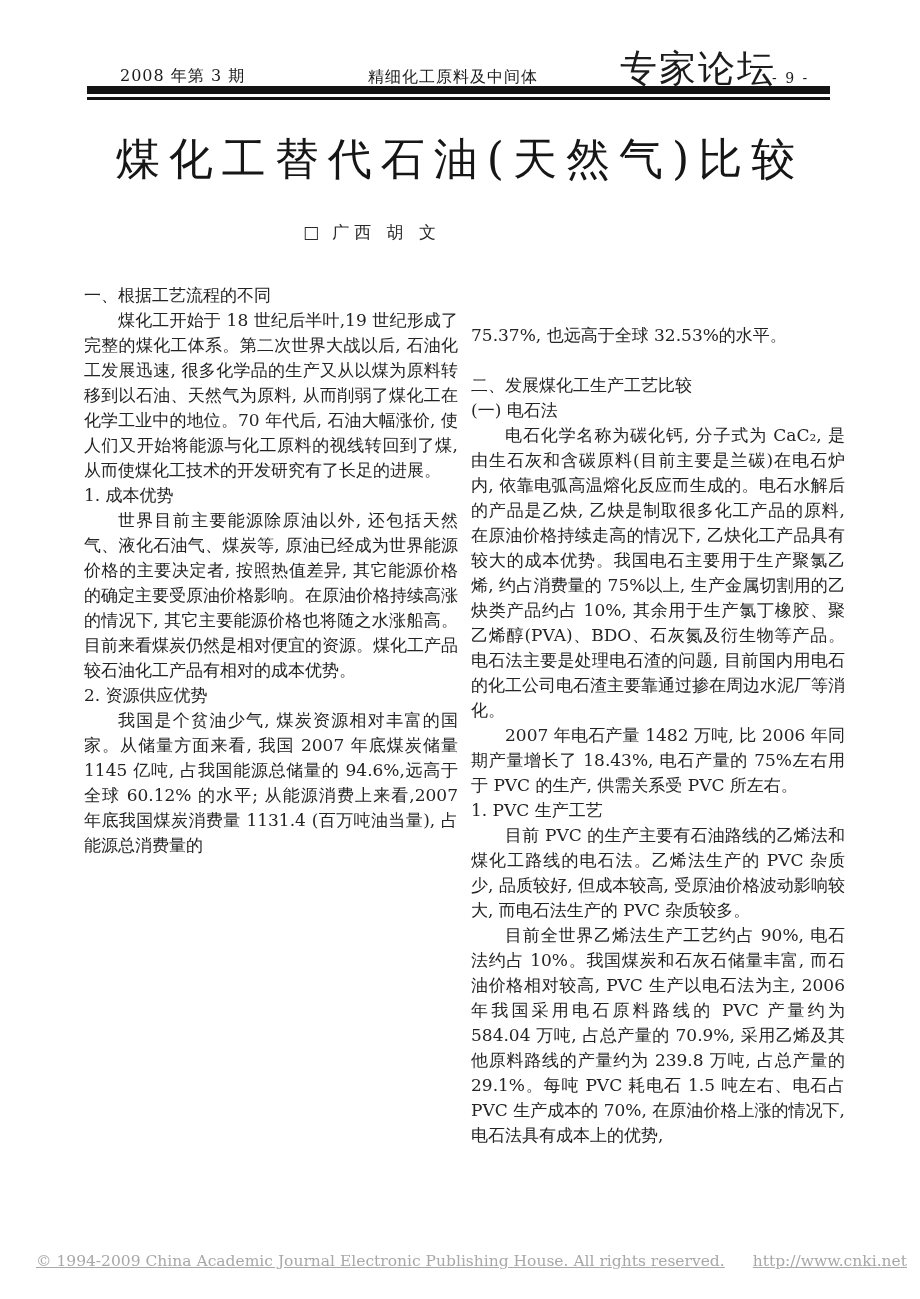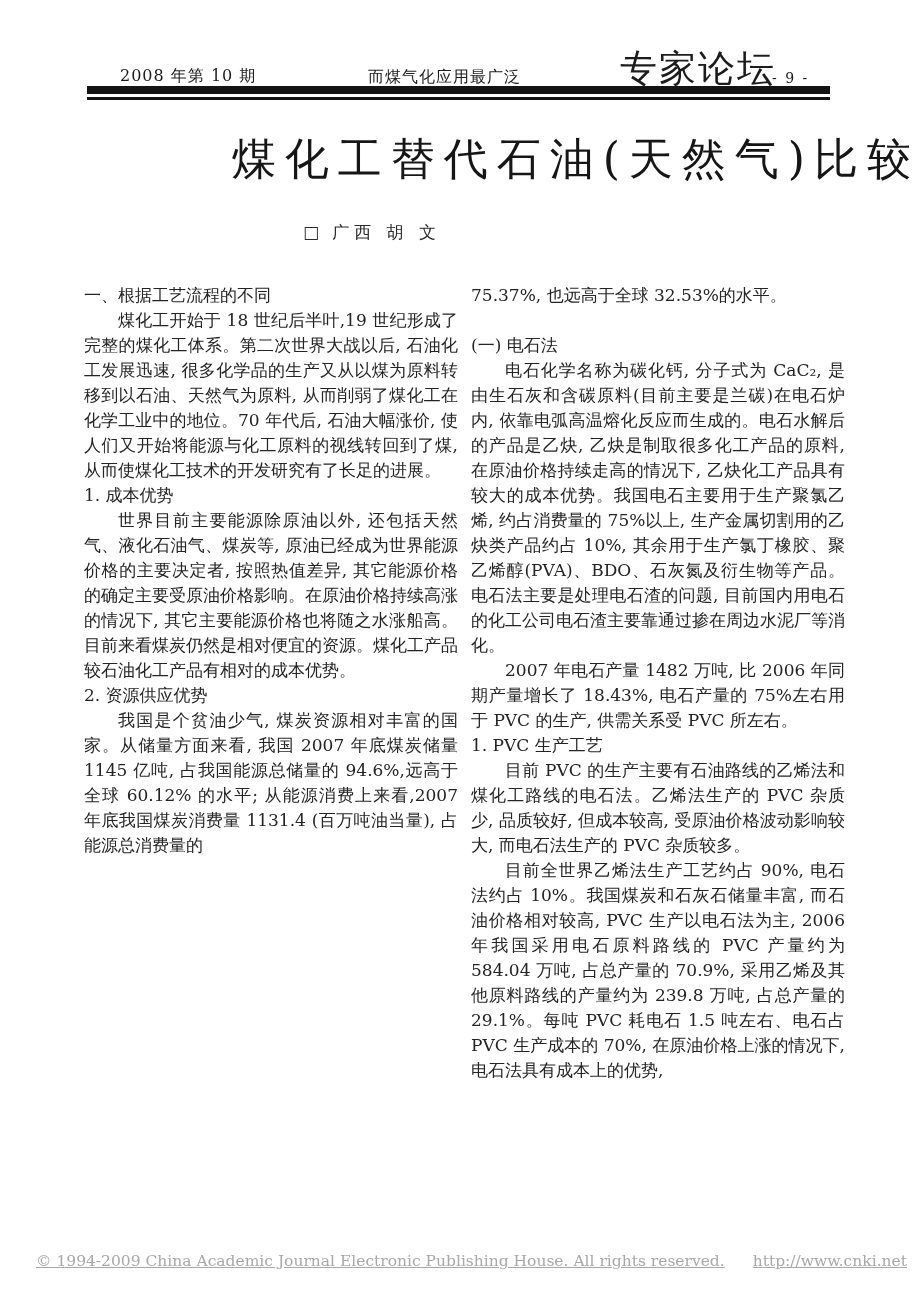--- a/index.html
+++ b/index.html
@@ -61,60 +61,61 @@
     width: 374px;
     font-size: 17px;
     line-height: 25px;
     text-align: justify;
     text-justify: inter-ideograph;
     color: #242424;
   }
   .blk { margin: 0; }
   .blk-heading { text-indent: 0; }
   .blk-para { text-indent: 2em; }
-  .blk-para-cont { text-indent: 0; }
+  .blk-para-cont { text-indent: 0; margin-top: 40px; }
   .blk-spacer { height: 25px; }
   
   .page-footer {
     position: absolute; left: 36px; top: 1252px;
     font-size: 15.5px;
     color: #a8a8a8;
     white-space: nowrap;
     text-decoration: underline;
   }
   .footer-url { margin-left: 28px; }
 </style>
 </head>
 <body>
 
-<div class="hdr-issue">2008 年第 10 期</div>
-<div class="hdr-journal">而煤气化应用最广泛</div>
+<div class="hdr-issue">2008 年第 3 期</div>
+<div class="hdr-journal">精细化工原料及中间体</div>
 <div class="hdr-column">专家论坛</div>
 <div class="hdr-page">- 9 -</div>
 <div class="rule-thick"></div>
 <div class="rule-thin"></div>
 
-<h1 class="doc-title" style="font-weight:normal; margin:0;text-align:right;">煤化工替代石油(天然气)比较</h1>
+<h1 class="doc-title" style="font-weight:normal; margin:0;">煤化工替代石油(天然气)比较</h1>
 
 <div class="doc-author">
   <span class="author-marker">□</span><span>广西 胡 文</span>
 </div>
 
 <div class="body-columns">
   <div class="column">
       <div class="blk blk-heading">一、根据工艺流程的不同</div>
       <div class="blk blk-para">煤化工开始于 18 世纪后半叶,19 世纪形成了完整的煤化工体系。第二次世界大战以后, 石油化工发展迅速, 很多化学品的生产又从以煤为原料转移到以石油、天然气为原料, 从而削弱了煤化工在化学工业中的地位。70 年代后, 石油大幅涨价, 使人们又开始将能源与化工原料的视线转回到了煤, 从而使煤化工技术的开发研究有了长足的进展。</div>
       <div class="blk blk-heading">1. 成本优势</div>
       <div class="blk blk-para">世界目前主要能源除原油以外, 还包括天然气、液化石油气、煤炭等, 原油已经成为世界能源价格的主要决定者, 按照热值差异, 其它能源价格的确定主要受原油价格影响。在原油价格持续高涨的情况下, 其它主要能源价格也将随之水涨船高。目前来看煤炭仍然是相对便宜的资源。煤化工产品较石油化工产品有相对的成本优势。</div>
       <div class="blk blk-heading">2. 资源供应优势</div>
       <div class="blk blk-para">我国是个贫油少气, 煤炭资源相对丰富的国家。从储量方面来看, 我国 2007 年底煤炭储量 1145 亿吨, 占我国能源总储量的 94.6%,远高于全球 60.12% 的水平; 从能源消费上来看,2007 年底我国煤炭消费量 1131.4 (百万吨油当量), 占能源总消费量的</div>
     </div>
   <div class="column">
       <div class="blk blk-para-cont">75.37%, 也远高于全球 32.53%的水平。</div>
       <div class="blk blk-spacer"></div>
+      <div class="blk blk-heading">二、发展煤化工生产工艺比较</div>
       <div class="blk blk-heading">(一) 电石法</div>
       <div class="blk blk-para">电石化学名称为碳化钙, 分子式为 CaC₂, 是由生石灰和含碳原料(目前主要是兰碳)在电石炉内, 依靠电弧高温熔化反应而生成的。电石水解后的产品是乙炔, 乙炔是制取很多化工产品的原料, 在原油价格持续走高的情况下, 乙炔化工产品具有较大的成本优势。我国电石主要用于生产聚氯乙烯, 约占消费量的 75%以上, 生产金属切割用的乙炔类产品约占 10%, 其余用于生产氯丁橡胶、聚乙烯醇(PVA)、BDO、石灰氮及衍生物等产品。电石法主要是处理电石渣的问题, 目前国内用电石的化工公司电石渣主要靠通过掺在周边水泥厂等消化。</div>
       <div class="blk blk-para">2007 年电石产量 1482 万吨, 比 2006 年同期产量增长了 18.43%, 电石产量的 75%左右用于 PVC 的生产, 供需关系受 PVC 所左右。</div>
       <div class="blk blk-heading">1. PVC 生产工艺</div>
       <div class="blk blk-para">目前 PVC 的生产主要有石油路线的乙烯法和煤化工路线的电石法。乙烯法生产的 PVC 杂质少, 品质较好, 但成本较高, 受原油价格波动影响较大, 而电石法生产的 PVC 杂质较多。</div>
       <div class="blk blk-para">目前全世界乙烯法生产工艺约占 90%, 电石法约占 10%。我国煤炭和石灰石储量丰富, 而石油价格相对较高, PVC 生产以电石法为主, 2006 年我国采用电石原料路线的 PVC 产量约为 584.04 万吨, 占总产量的 70.9%, 采用乙烯及其他原料路线的产量约为 239.8 万吨, 占总产量的 29.1%。每吨 PVC 耗电石 1.5 吨左右、电石占 PVC 生产成本的 70%, 在原油价格上涨的情况下, 电石法具有成本上的优势,</div>
     </div>
 </div>
 
 <div class="page-footer">

